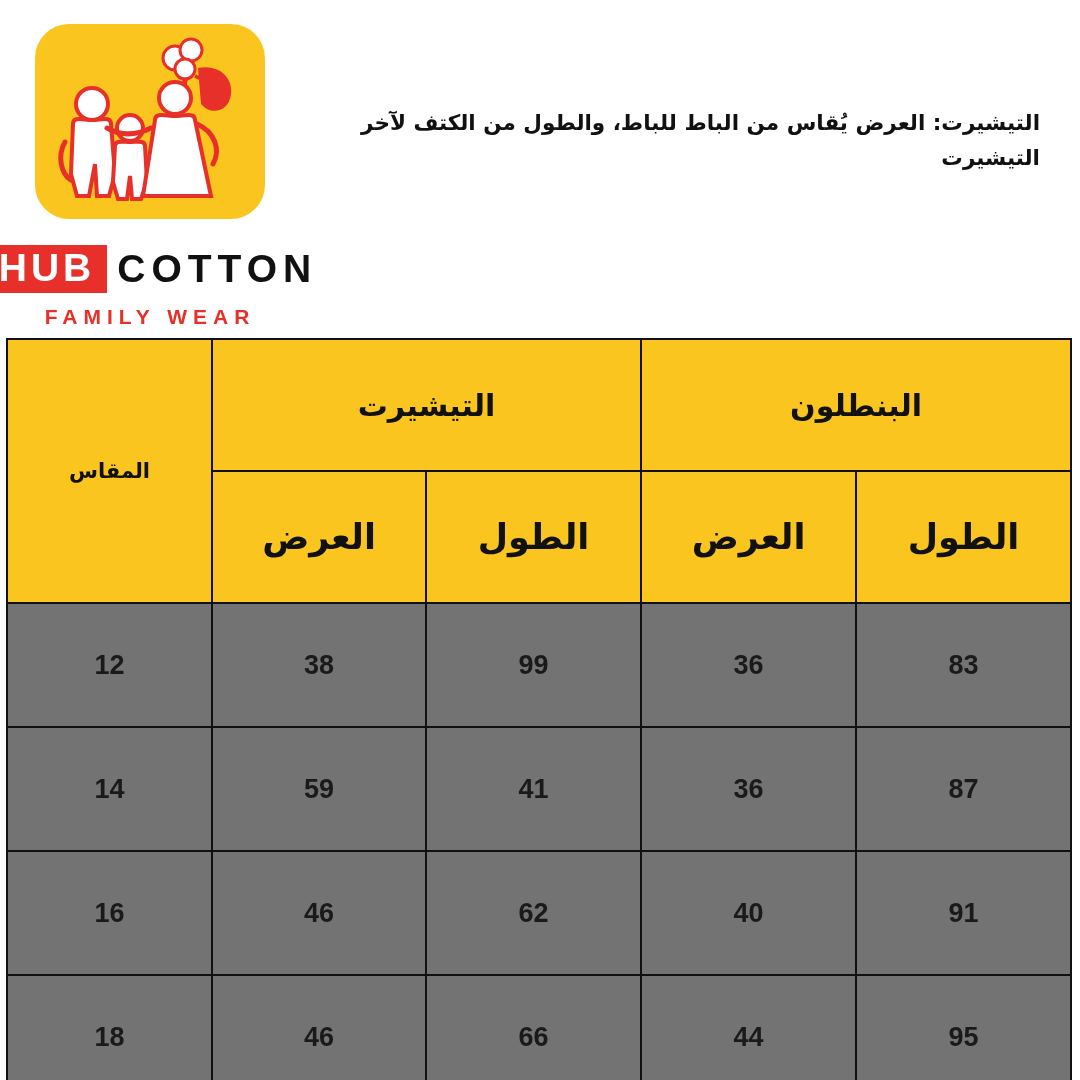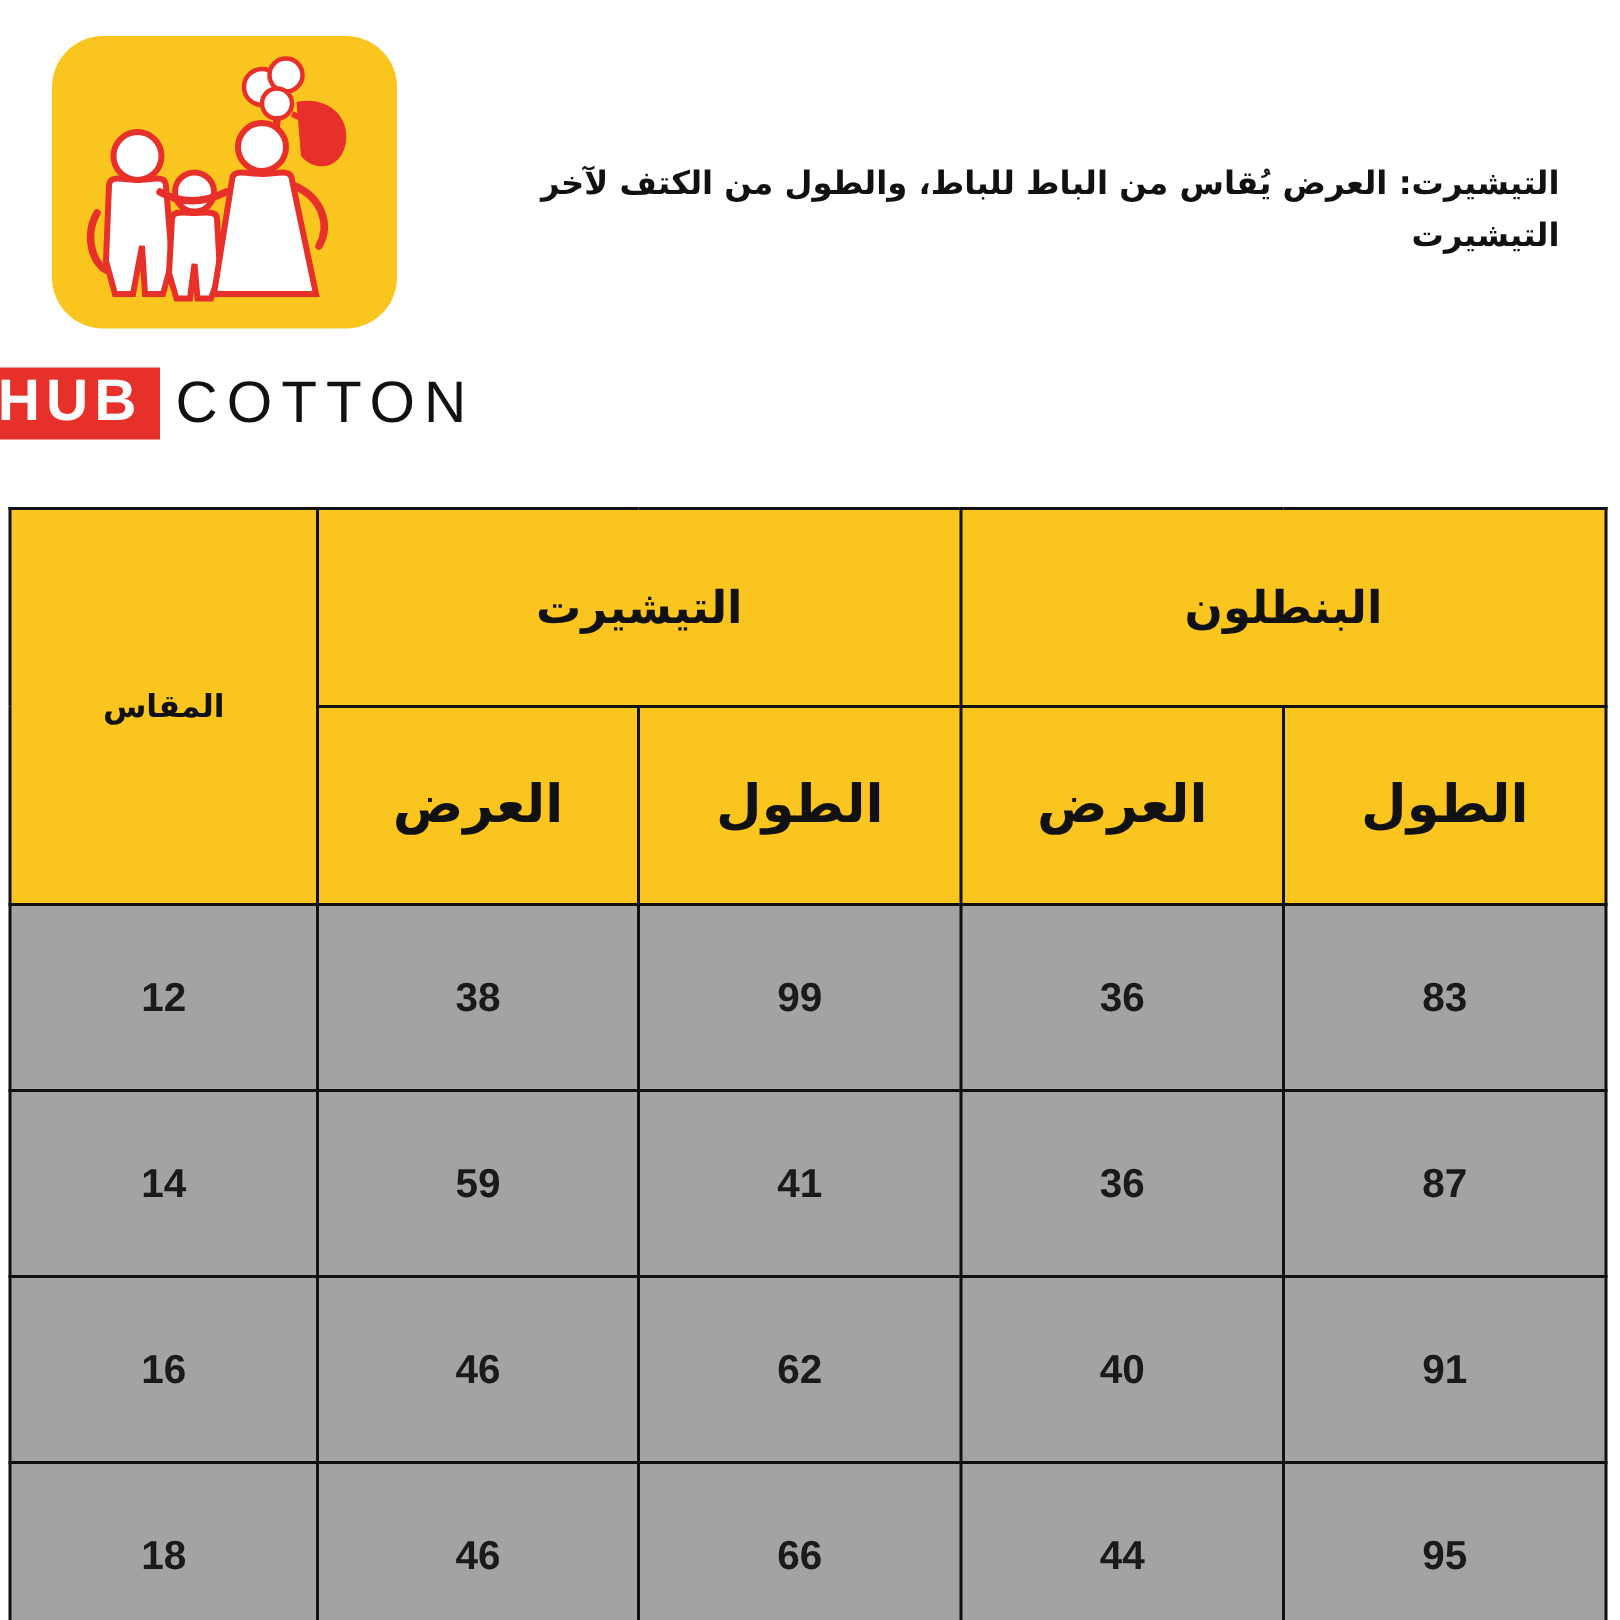--- a/index.html
+++ b/index.html
@@ -51,21 +51,21 @@
   .brand-wordmark {
     margin-top: 26px;
     display: flex;
     flex-direction: row;
     align-items: center;
     justify-content: center;
     gap: 10px;
   }
   .brand-cotton {
     font-size: 39px;
-    font-weight: 400;
+    font-weight: 700;
     letter-spacing: 6px;
     color: #111111;
     font-family: "Liberation Sans", sans-serif;
   }
   .brand-hub {
     font-size: 39px;
     font-weight: 700;
     letter-spacing: 4px;
     color: #ffffff;
     background: #E8302A;
@@ -129,21 +129,21 @@
     height: 128px;
     font-size: 35px;
   }
   th.sizecol {
     font-size: 21px;
   }
   td.cell {
     height: 120px;
     font-size: 27px;
     font-weight: 700;
-    background: #a3a3a3;
+    background: #737373;
     font-family: "Liberation Sans", sans-serif;
   }
   col.c-size { width: 205px; }
   col.c-a { width: 215px; }
   col.c-b { width: 215px; }
   col.c-c { width: 215px; }
   col.c-d { width: 214px; }
 </style>
 </head>
 <body>
@@ -186,20 +186,21 @@
           <path d="M72 104 C86 112 100 112 116 104" fill="none" stroke="#E8302A" stroke-width="5" stroke-linecap="round"></path>
           <path d="M30 118 C22 132 26 150 36 156" fill="none" stroke="#E8302A" stroke-width="5" stroke-linecap="round"></path>
           <path d="M162 100 C180 108 186 126 178 140" fill="none" stroke="#E8302A" stroke-width="5" stroke-linecap="round"></path>
         </svg>
       </div>
 
       <div class="brand-wordmark">
         <span class="brand-cotton">COTTON</span>
         <span class="brand-hub">HUB</span>
       </div>
+      <div class="brand-sub">FAMILY WEAR</div>
     </div>
 
     <div class="notes">
       <div class="note-block">
         <p class="note-line">التيشيرت: العرض يُقاس من الباط للباط، والطول من الكتف لآخر</p>
         <p class="note-line">التيشيرت</p>
       </div>
     </div>
   </div>
 

